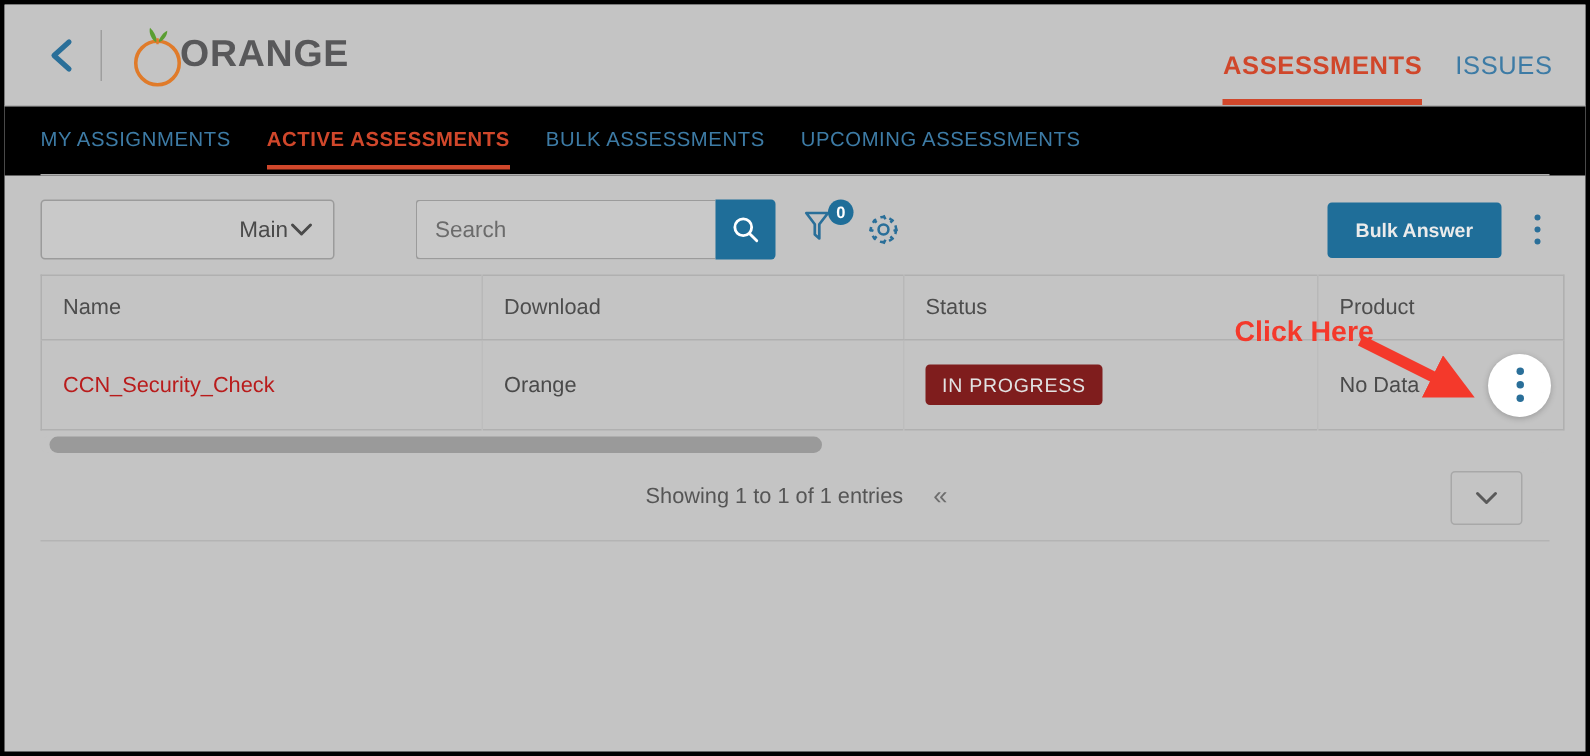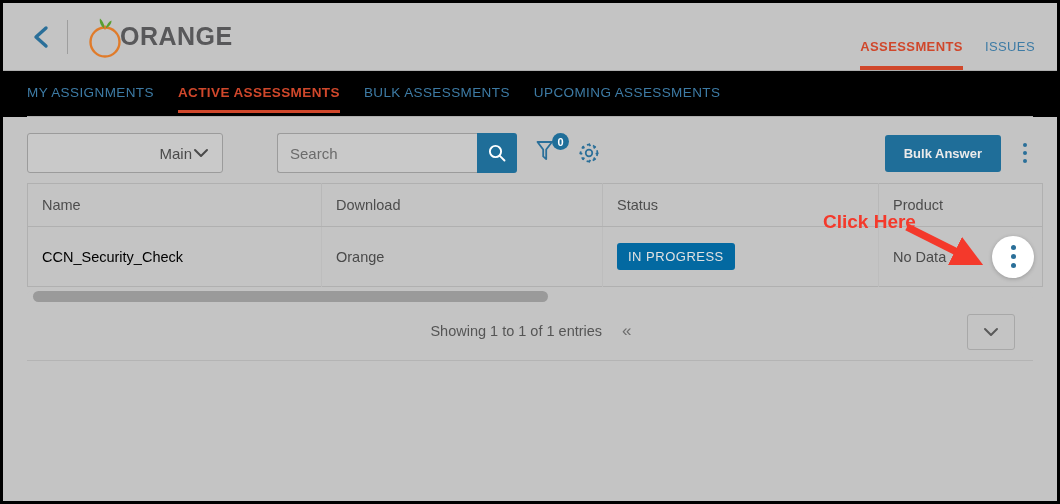--- a/index.html
+++ b/index.html
@@ -69,21 +69,21 @@
   .top-nav {
     position: absolute;
     right: 22px;
     bottom: 0;
     display: flex;
     align-items: flex-end;
     gap: 22px;
     height: 100%;
   }
   .top-nav-item {
-    font-size: 13px;
+    font-size: 17px;
     letter-spacing: 0.4px;
     color: #3d7ba5;
     padding-bottom: 16px;
     position: relative;
     cursor: pointer;
     white-space: nowrap;
   }
   .top-nav-item.active {
     color: #d0472b;
     font-weight: bold;
@@ -297,26 +297,26 @@
     box-sizing: border-box;
     vertical-align: middle;
     background: #c4c4c4;
   }
   .table td:last-child { border-right: none; }
   .col-name { width: 265px; }
   .col-recipient { width: 252px; }
   .col-status { width: 247px; }
   .col-product { width: 135px; }
   .cell-link {
-    color: #000000;
+    color: #b91c1c;
     cursor: pointer;
   }
   .badge-inprogress {
     display: inline-block;
-    background: #0369a1;
+    background: #7f1d1d;
     color: #e2e2e2;
     font-size: 13px;
     letter-spacing: 0.5px;
     padding: 6px 11px;
     border-radius: 3px;
   }
   .actions-cell {
     position: relative;
     text-align: right;
     padding-right: 14px !important;

